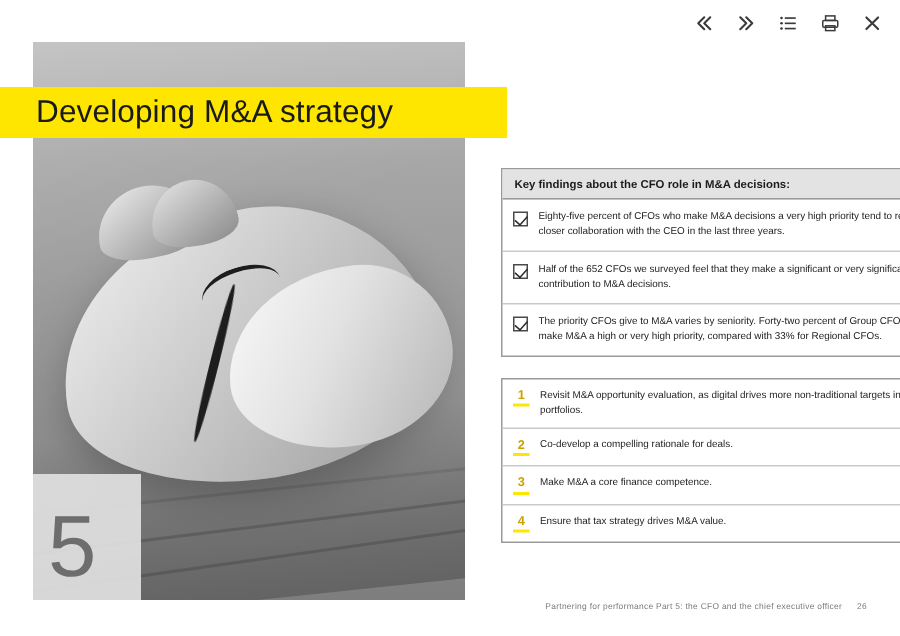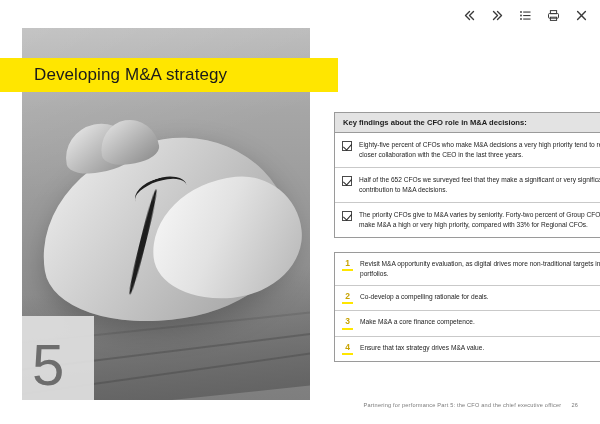--- a/index.html
+++ b/index.html
@@ -178,23 +178,23 @@
     left: 0;
     top: 58px;
     width: 338px;
     height: 34px;
     background: #ffe600;
     z-index: 20;
     display: flex;
     align-items: center;
   }
   .title-band h1 {
-    margin: 10px;
+    margin: 0;
     padding-left: 24px;
-    font-size: 17px;
+    font-size: 21px;
     font-weight: 400;
     color: #1a1a1a;
     letter-spacing: .1px;
   }
 
   
   .right-col {
     position: absolute;
     left: 334px;
     top: 112px;

